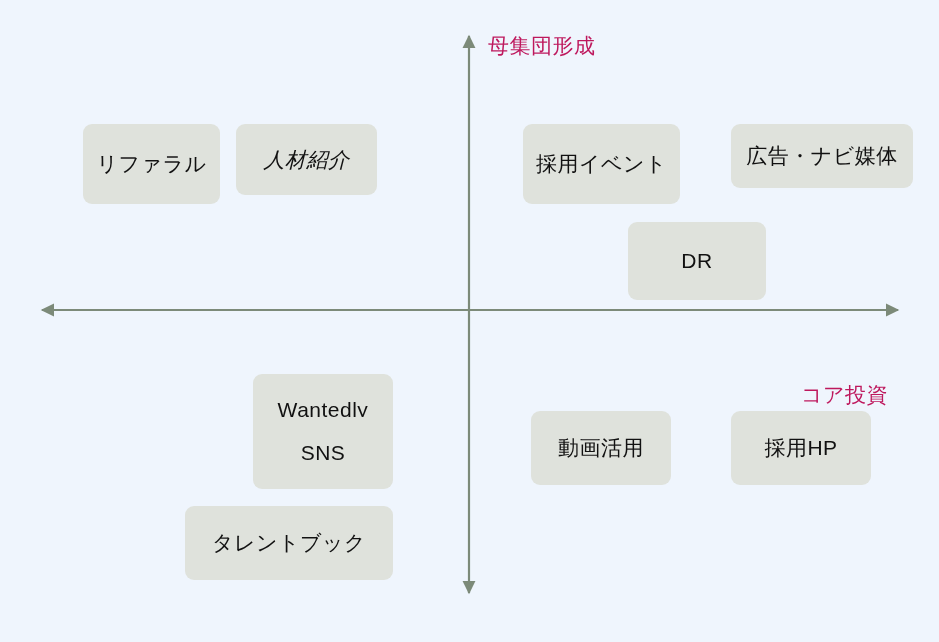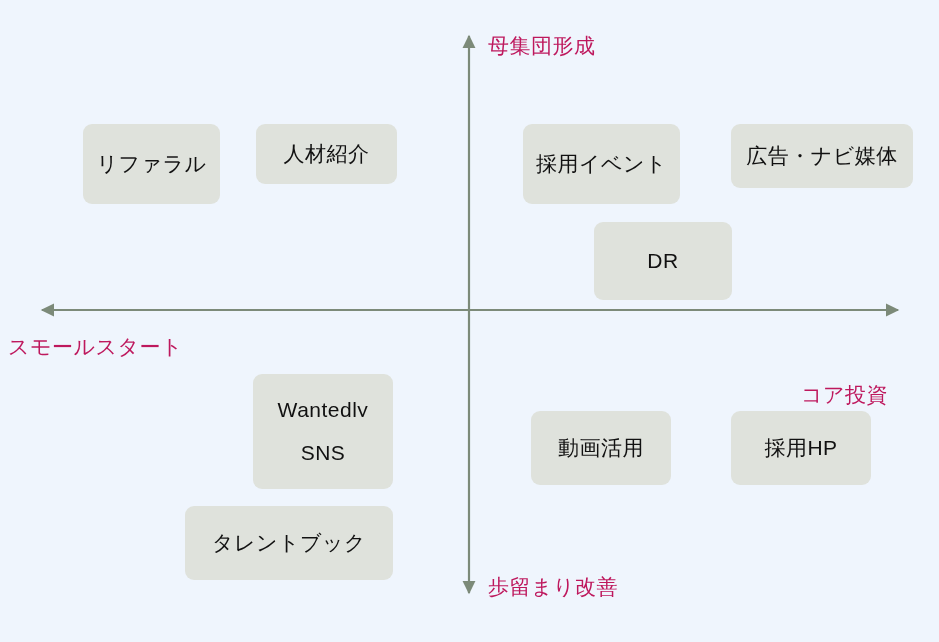--- a/index.html
+++ b/index.html
@@ -74,32 +74,30 @@
 
     <line x1="469" y1="310" x2="469" y2="593" stroke="#7c8a79" stroke-width="2.2" marker-end="url(#arrow-end)"></line>
 
     <line x1="469" y1="310" x2="898" y2="310" stroke="#7c8a79" stroke-width="2.2" marker-end="url(#arrow-end)"></line>
 
     <line x1="469" y1="310" x2="42" y2="310" stroke="#7c8a79" stroke-width="2.2" marker-end="url(#arrow-end)"></line>
   </svg>
 
   <div class="axis-label" id="label-top">母集団形成</div>
 
-  <div class="axis-label" id="label-bottom">歩留まり改善</div>
 
-  <div class="axis-label" id="label-left">スモールスタート</div>
 
   <div class="axis-label" id="label-right">コア投資</div>
 
   <div id="boxes-container">
       <div class="box" style="left: 83px; top: 124px; width: 137px; height: 80px;">リファラル</div>
-      <div class="box" style="left: 256px; top: 124px; width: 141px; height: 60px;">人材紹介</div>
+      <div class="box" style="left: 236px; top: 124px; width: 141px; height: 71px; font-style: italic;">人材紹介</div>
       <div class="box" style="left: 523px; top: 124px; width: 157px; height: 80px; font-family: Liberation Serif, serif;">採用イベント</div>
       <div class="box" style="left: 731px; top: 124px; width: 182px; height: 64px;">広告・ナビ媒体</div>
-      <div class="box" style="left: 594px; top: 222px; width: 138px; height: 78px;">DR</div>
+      <div class="box" style="left: 628px; top: 222px; width: 138px; height: 78px;">DR</div>
       <div class="box" style="left: 253px; top: 330px; width: 140px; height: 72px; margin-top: 44px;">Wantedly</div>
       <div class="box" style="left: 253px; top: 417px; width: 140px; height: 72px;">SNS</div>
       <div class="box" style="left: 185px; top: 506px; width: 208px; height: 74px;">タレントブック</div>
       <div class="box" style="left: 531px; top: 411px; width: 140px; height: 74px;">動画活用</div>
       <div class="box" style="left: 731px; top: 411px; width: 140px; height: 74px;">採用HP</div>
     </div>
 
 </div>
 
 </body></html>

